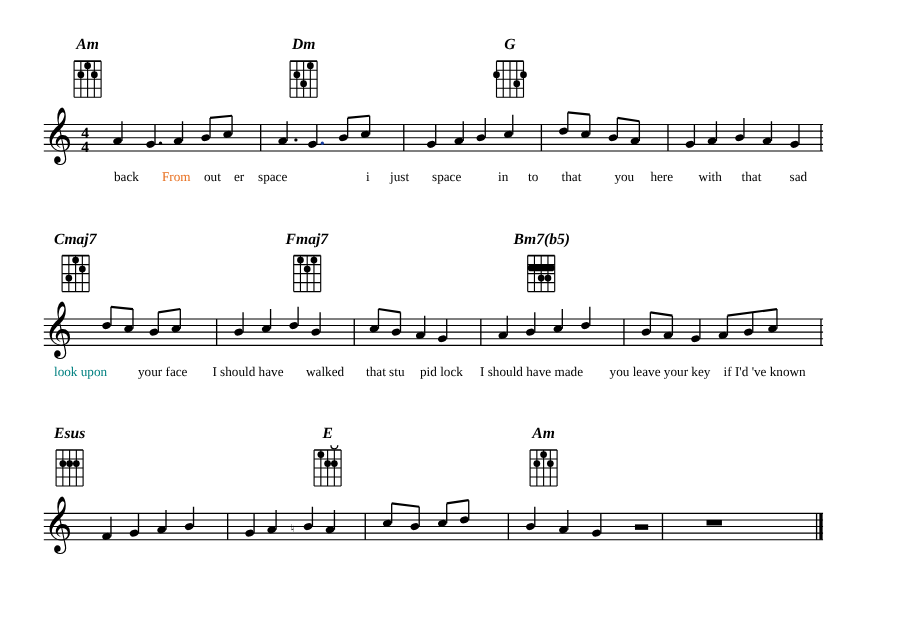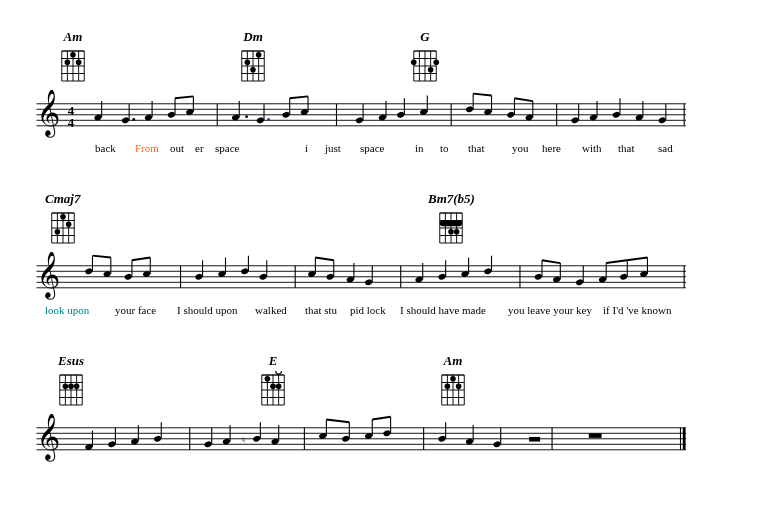--- a/index.html
+++ b/index.html
@@ -271,20 +271,38 @@
           <line x1="4" y1="12" x2="28" y2="12" stroke="#000" stroke-width="1"></line>
           <line x1="4" y1="20" x2="28" y2="20" stroke="#000" stroke-width="1"></line>
           <line x1="4" y1="28" x2="28" y2="28" stroke="#000" stroke-width="1"></line>
           <line x1="4" y1="36" x2="28" y2="36" stroke="#000" stroke-width="1"></line>
           <circle cx="16" cy="8" r="3" fill="#000"></circle>
           <circle cx="22" cy="16" r="3" fill="#000"></circle>
           <circle cx="10" cy="24" r="3" fill="#000"></circle>
         </svg>
       </div>
 
+      <div class="chord-diagram" style="left:218px;">
+        <span class="chord-name">Fmaj7</span>
+        <svg class="chord-grid" width="32" height="40" viewBox="0 0 32 40">
+          <line x1="4" y1="4" x2="28" y2="4" stroke="#000" stroke-width="1.5"></line>
+          <line x1="4" y1="4" x2="4" y2="36" stroke="#000" stroke-width="1"></line>
+          <line x1="10" y1="4" x2="10" y2="36" stroke="#000" stroke-width="1"></line>
+          <line x1="16" y1="4" x2="16" y2="36" stroke="#000" stroke-width="1"></line>
+          <line x1="22" y1="4" x2="22" y2="36" stroke="#000" stroke-width="1"></line>
+          <line x1="28" y1="4" x2="28" y2="36" stroke="#000" stroke-width="1"></line>
+          <line x1="4" y1="12" x2="28" y2="12" stroke="#000" stroke-width="1"></line>
+          <line x1="4" y1="20" x2="28" y2="20" stroke="#000" stroke-width="1"></line>
+          <line x1="4" y1="28" x2="28" y2="28" stroke="#000" stroke-width="1"></line>
+          <line x1="4" y1="36" x2="28" y2="36" stroke="#000" stroke-width="1"></line>
+          <circle cx="10" cy="8" r="3" fill="#000"></circle>
+          <circle cx="22" cy="8" r="3" fill="#000"></circle>
+          <circle cx="16" cy="16" r="3" fill="#000"></circle>
+        </svg>
+      </div>
 
       <div class="chord-diagram" style="left:408px;">
         <span class="chord-name">Bm7(b5)</span>
         <svg class="chord-grid" width="32" height="40" viewBox="0 0 32 40">
           <line x1="4" y1="4" x2="28" y2="4" stroke="#000" stroke-width="1.5"></line>
           <line x1="4" y1="4" x2="4" y2="36" stroke="#000" stroke-width="1"></line>
           <line x1="10" y1="4" x2="10" y2="36" stroke="#000" stroke-width="1"></line>
           <line x1="16" y1="4" x2="16" y2="36" stroke="#000" stroke-width="1"></line>
           <line x1="22" y1="4" x2="22" y2="36" stroke="#000" stroke-width="1"></line>
           <line x1="28" y1="4" x2="28" y2="36" stroke="#000" stroke-width="1"></line>
@@ -371,35 +389,35 @@
         <line x1="684" y1="27" x2="684" y2="9" stroke="#000" stroke-width="1.2"></line>
         <line x1="639" y1="15" x2="684" y2="9" stroke="#000" stroke-width="2"></line>
 
         <line x1="724" y1="18" x2="724" y2="42" stroke="#000" stroke-width="1.2"></line>
       </svg>
     </div>
 
     <div class="lyrics-row" style="position:relative; height:22px; font-size:11px;">
       <span class="lyric-word teal" style="left:25px;">look upon</span>
       <span class="lyric-word" style="left:95px;">your face</span>
-      <span class="lyric-word" style="left:157px;">I should upon</span>
+      <span class="lyric-word" style="left:157px;">I should have</span>
       <span class="lyric-word" style="left:235px;">walked</span>
       <span class="lyric-word" style="left:285px;text-align:right;">that stu</span>
       <span class="lyric-word" style="left:330px;">pid lock</span>
       <span class="lyric-word" style="left:380px;">I should have made</span>
       <span class="lyric-word" style="left:488px;">you leave your key</span>
       <span class="lyric-word" style="left:583px;">if I'd 've known</span>
     </div>
   </div>
 
   <div class="section" style="margin-top:2px;">
 
     <div class="chord-row" style="height:75px;">
 
-      <div class="chord-diagram" style="left:36px;margin-top:45px;">
+      <div class="chord-diagram" style="left:23px;margin-top:45px;">
         <span class="chord-name">Esus</span>
         <svg class="chord-grid" width="32" height="40" viewBox="0 0 32 40">
           <line x1="4" y1="4" x2="28" y2="4" stroke="#000" stroke-width="1.5"></line>
           <line x1="4" y1="4" x2="4" y2="36" stroke="#000" stroke-width="1"></line>
           <line x1="10" y1="4" x2="10" y2="36" stroke="#000" stroke-width="1"></line>
           <line x1="16" y1="4" x2="16" y2="36" stroke="#000" stroke-width="1"></line>
           <line x1="22" y1="4" x2="22" y2="36" stroke="#000" stroke-width="1"></line>
           <line x1="28" y1="4" x2="28" y2="36" stroke="#000" stroke-width="1"></line>
           <line x1="4" y1="12" x2="28" y2="12" stroke="#000" stroke-width="1"></line>
           <line x1="4" y1="20" x2="28" y2="20" stroke="#000" stroke-width="1"></line>

